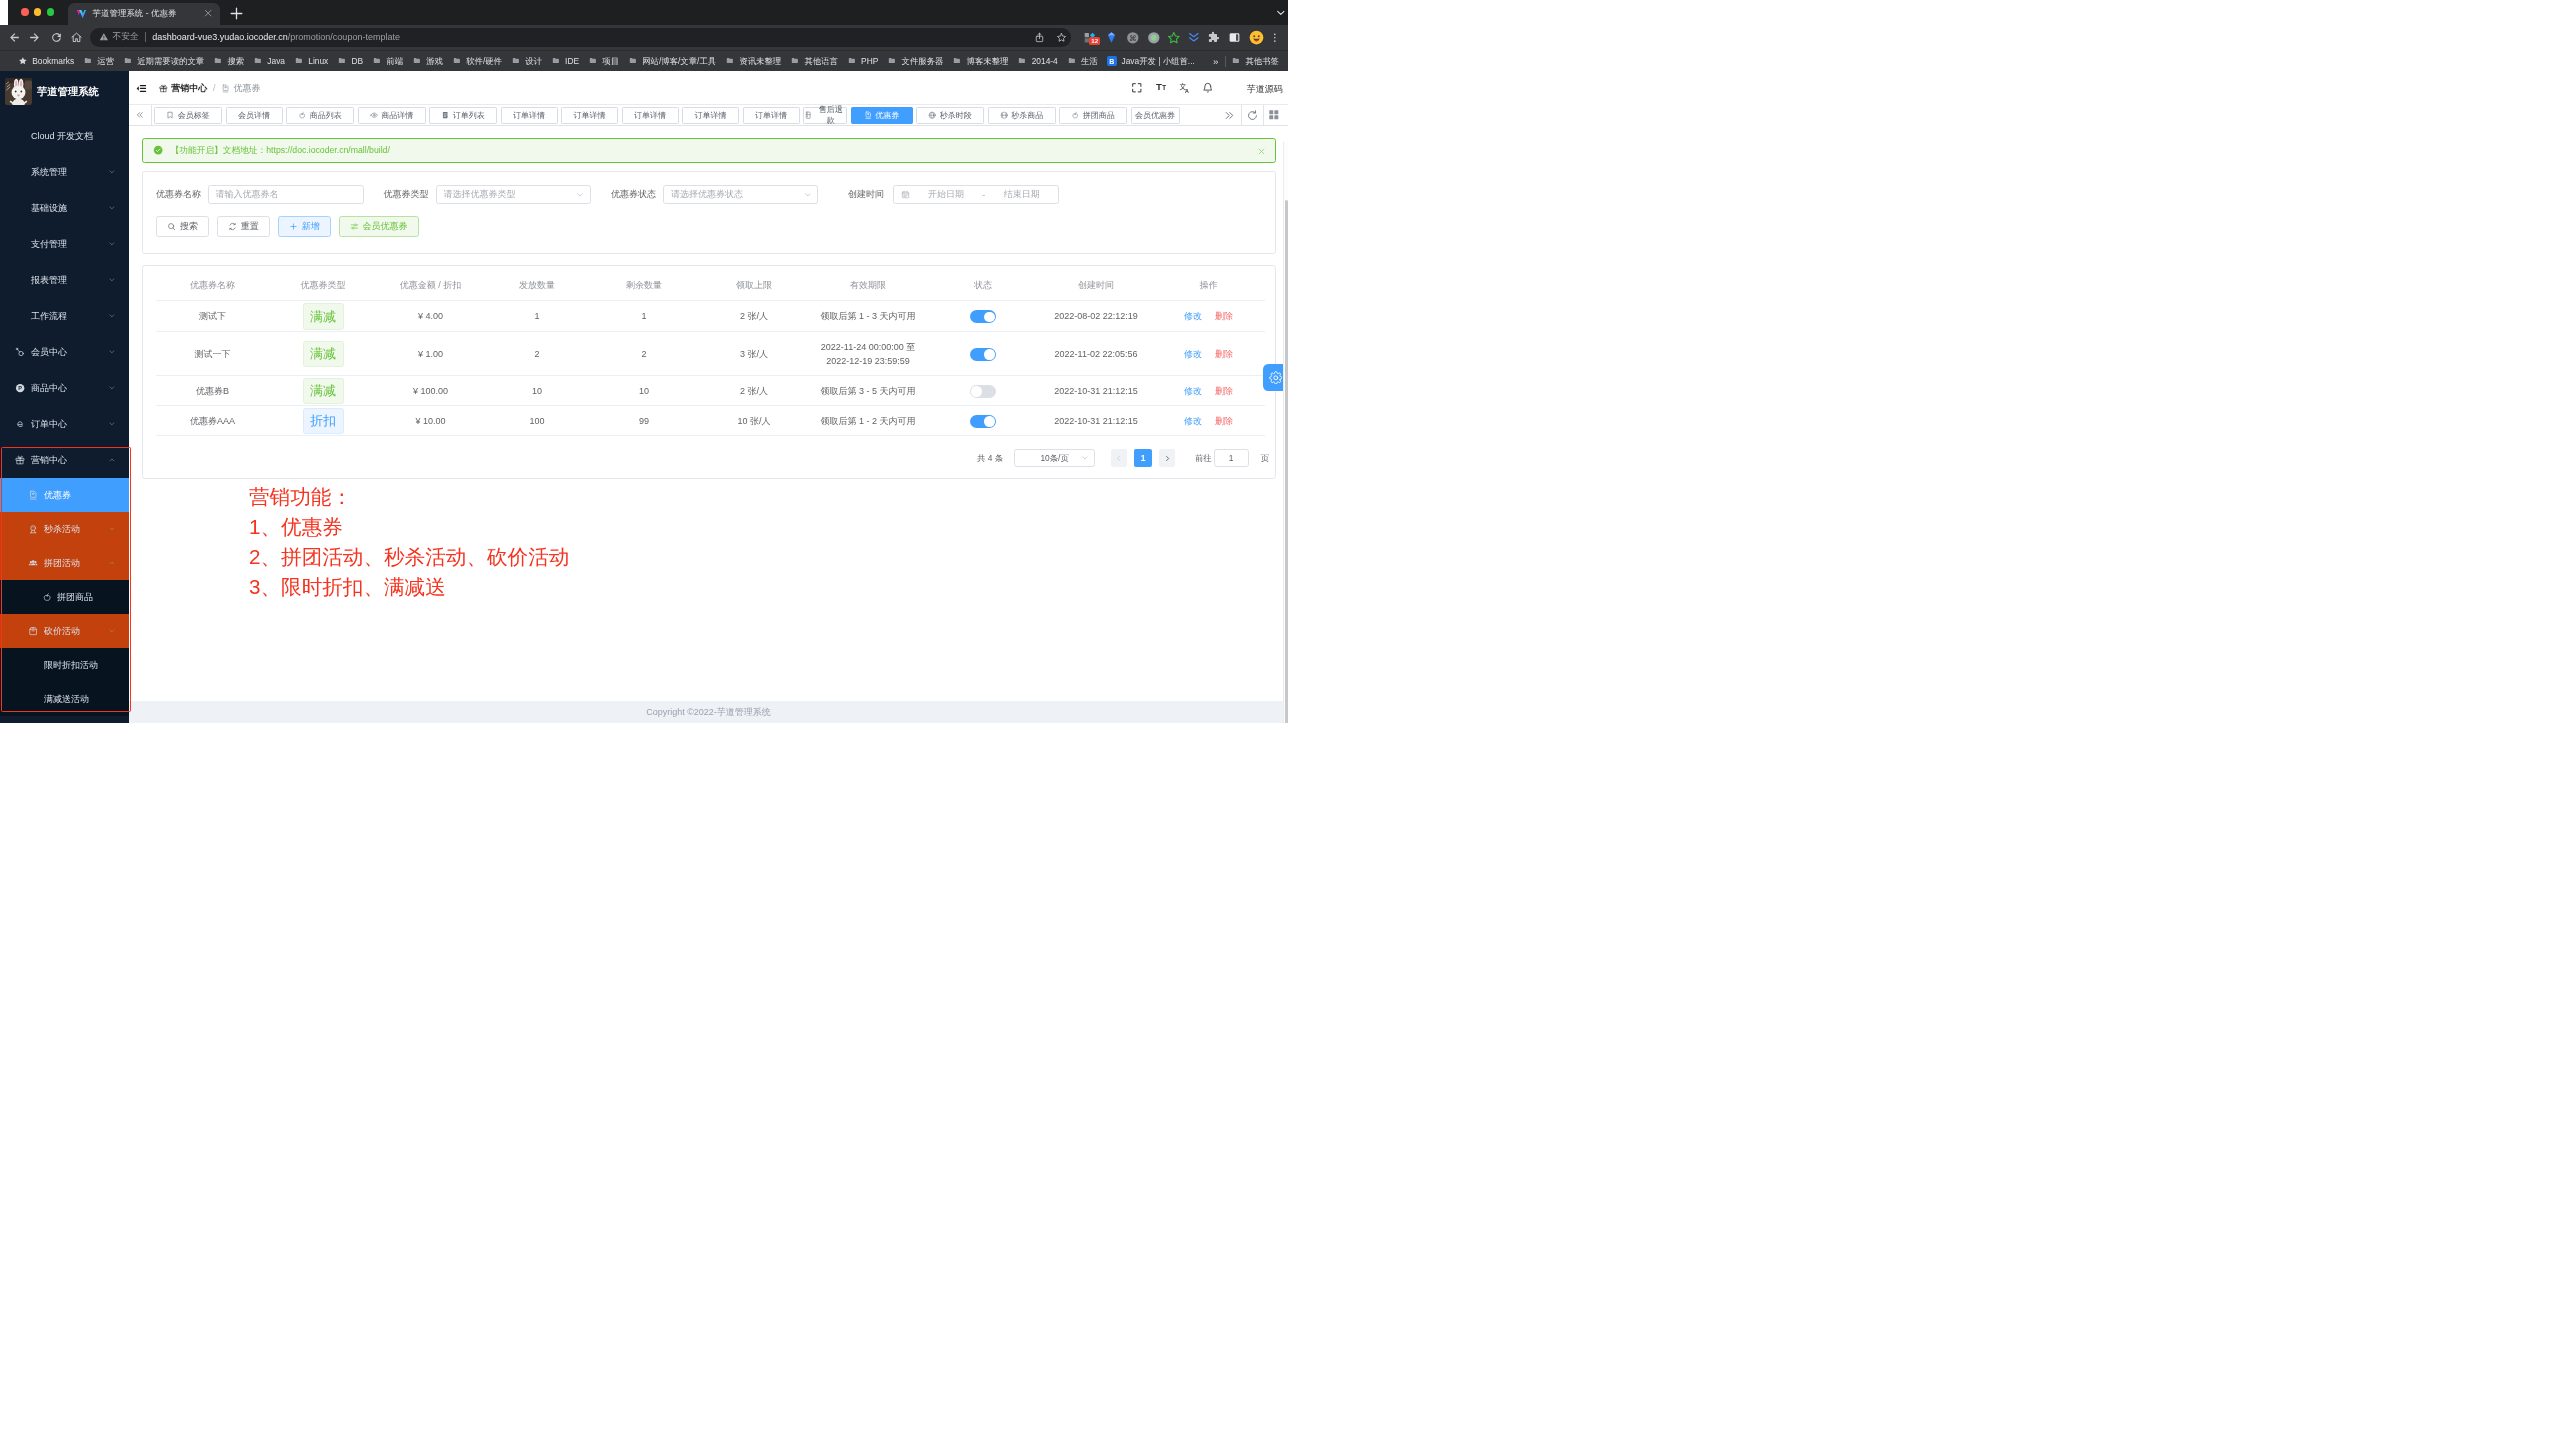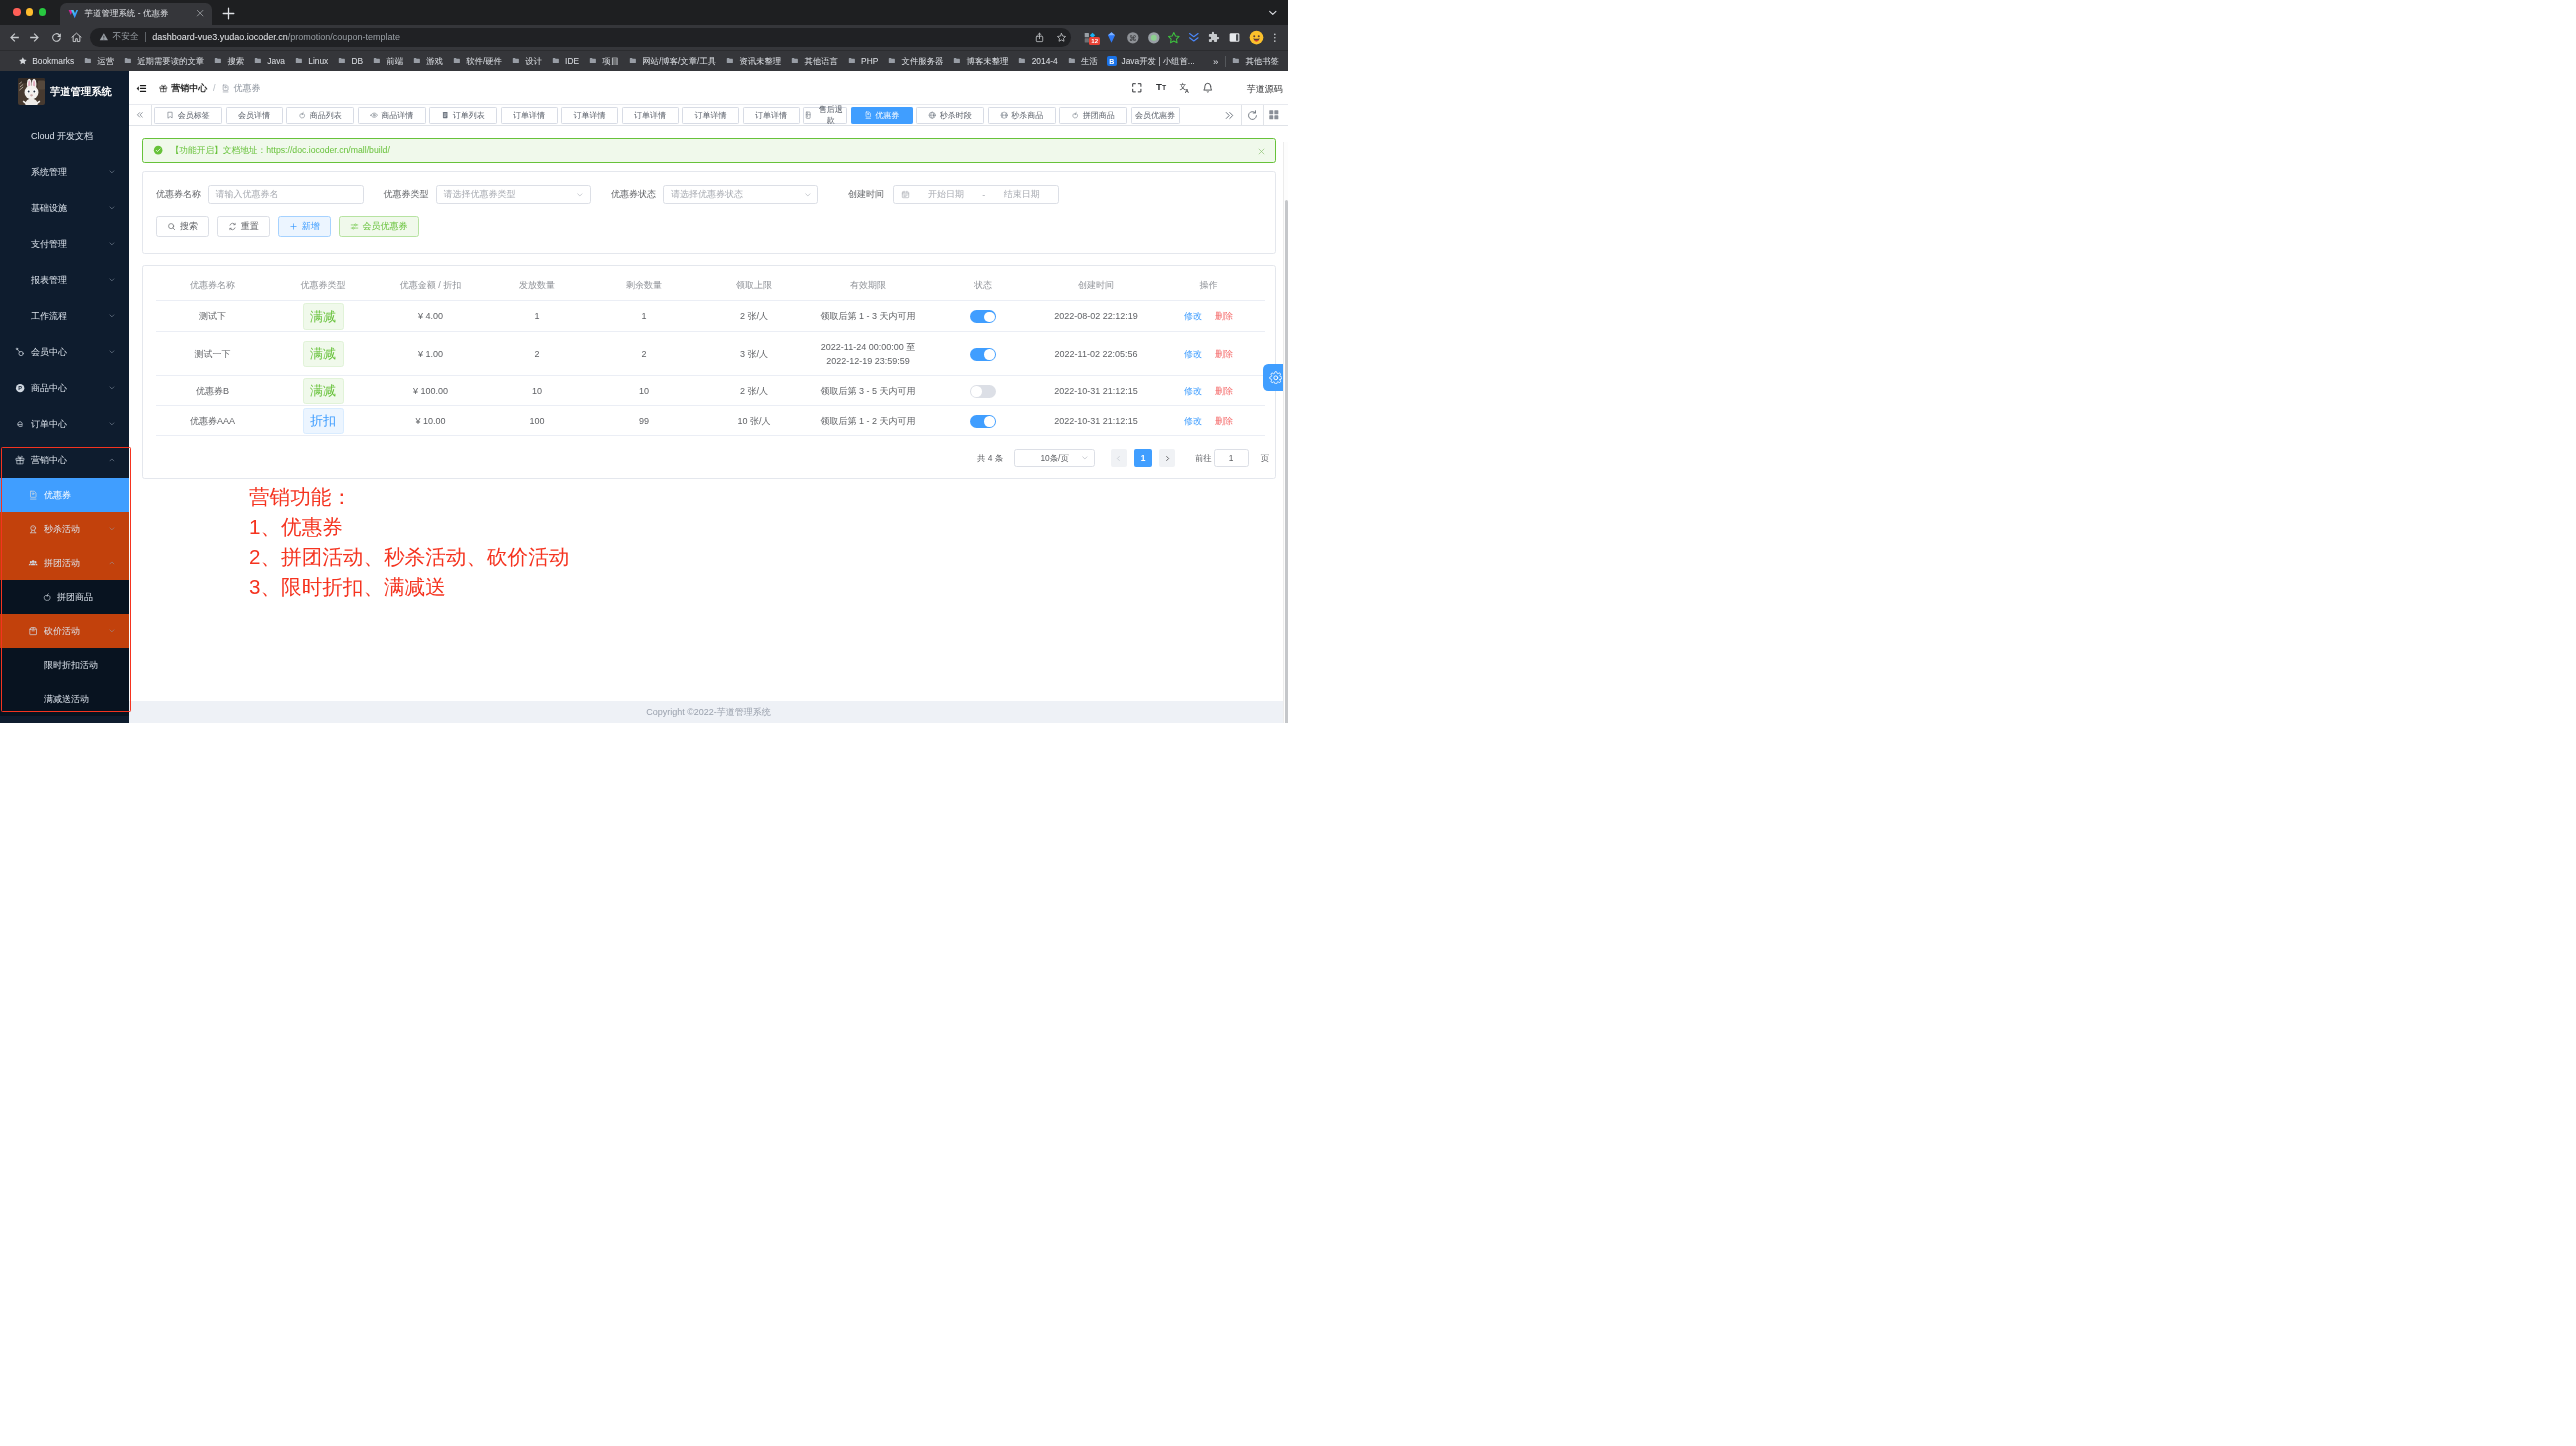--- a/index.html
+++ b/index.html
@@ -1,21 +1,21 @@
 <!DOCTYPE html>
 <html style="font-size:10.3px"><head>
 <meta charset="utf-8">
 <style>
 *{box-sizing:border-box;margin:0;padding:0}
 html,body{width:1288px;height:723px;overflow:hidden}
 body{font-family:"Liberation Sans",sans-serif;position:relative;background:#fff;-webkit-font-smoothing:antialiased}
 .ic{display:inline-flex;align-items:center;justify-content:center;flex:none}
 .ic svg{width:100%;height:100%;display:block}
 
-#tabstrip{position:absolute;left:0;top:0;width:1288px;height:25px;background:#1e1f21}
+#tabstrip{position:absolute;left:8px;top:0;width:1288px;height:25px;background:#1e1f21}
 .tl{position:absolute;top:8.4px;width:7.4px;height:7.4px;border-radius:50%}
 #tl-close{left:13.2px;background:#ff5f57}
 #tl-min{left:26px;background:#febc2e}
 #tl-zoom{left:39px;background:#28c840}
 #tab{position:absolute;left:60px;top:2.6px;width:152px;height:22.6px;background:#35363a;border-radius:6.5px 6.5px 0 0;display:flex;align-items:center;color:#dfe1e5;font-size:8.4px}
 #tab .fav{width:10.3px;height:10.3px;margin-left:8.4px;margin-right:5.8px}
 #tab .title{white-space:nowrap;overflow:hidden;letter-spacing:0.1px}
 #tab .close{position:absolute;right:7px;top:5.8px;width:10.3px;height:10.3px;color:#a6a9ad;font-size:9.7px;line-height:10.3px;text-align:center;font-weight:400}
 #newtab{position:absolute;left:220px;top:5.2px;width:17px;height:17px;color:#dfe1e5;display:flex;align-items:center;justify-content:center}
 #strip-chev{position:absolute;left:1267px;top:7px;width:11.6px;height:11.6px;color:#dfe1e5}
@@ -36,21 +36,21 @@
 .bm .fo{width:9.7px;height:7.7px;margin-right:4.5px;color:#989da5}
 .bm .bstar{width:9.7px;height:9.7px;margin-right:4.5px;color:#d3d6da}
 .bm .bicon{width:10.3px;height:10.3px;margin-right:4.5px;border-radius:1.9px;background:#1a73e8;color:#fff;font-size:7px;font-weight:bold;display:flex;align-items:center;justify-content:center}
 #bookright{position:absolute;right:0;top:0;height:20.6px;left:1213px;background:#35363a;display:flex;align-items:center}
 #bookright .ovf{color:#dee1e6;font-size:9.7px;margin-right:6.5px}
 #bookright .bdiv{width:0.6px;height:11px;background:#55585c;margin-right:5.8px}
 
 #app{position:absolute;left:0;top:71px;width:1288px;height:652px;background:#fff}
 
 #sidebar{position:absolute;left:0;top:0;width:129px;height:652px;background:#0e1c2e;overflow:hidden}
-#logo{position:absolute;left:13px;top:0;width:129px;height:40px}
+#logo{position:absolute;left:0;top:0;width:129px;height:40px}
 #logo .avatar{position:absolute;left:5.2px;top:6.5px;width:27px;height:27px;border-radius:1.9px;overflow:hidden}
 #logo .lt{position:absolute;left:37px;top:14px;font-size:10.3px;font-weight:bold;color:#fff;white-space:nowrap}
 #menu{position:absolute;left:0;top:47px;width:129px}
 .mi{position:relative;height:36px;display:flex;align-items:center;color:#dce3ec;font-size:9px}
 .mi .mic{position:absolute;left:15px;top:50%;margin-top:-5.2px;width:10.3px;height:10.3px;color:#cfd7e0}
 .mi .ml{position:absolute;left:31px;white-space:nowrap}
 .mi .arr{position:absolute;right:14px;width:5.8px;height:5.8px;color:#96a1af}
 .sub .mi{height:34px;background:#c2410c}
 .sub .mi .mic{left:28px}
 .sub .mi .ml{left:44px}

